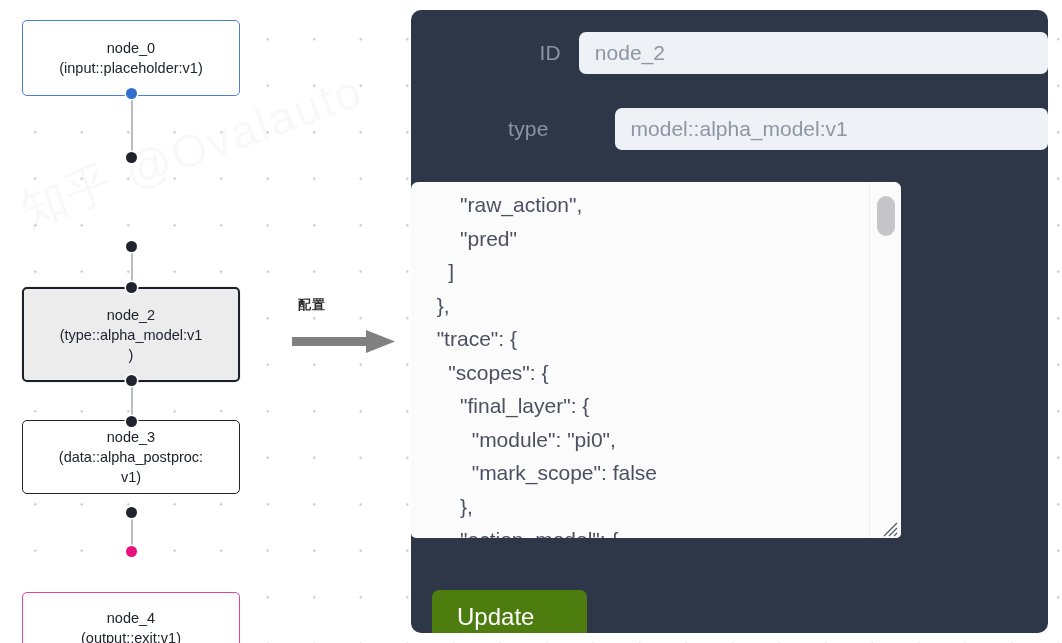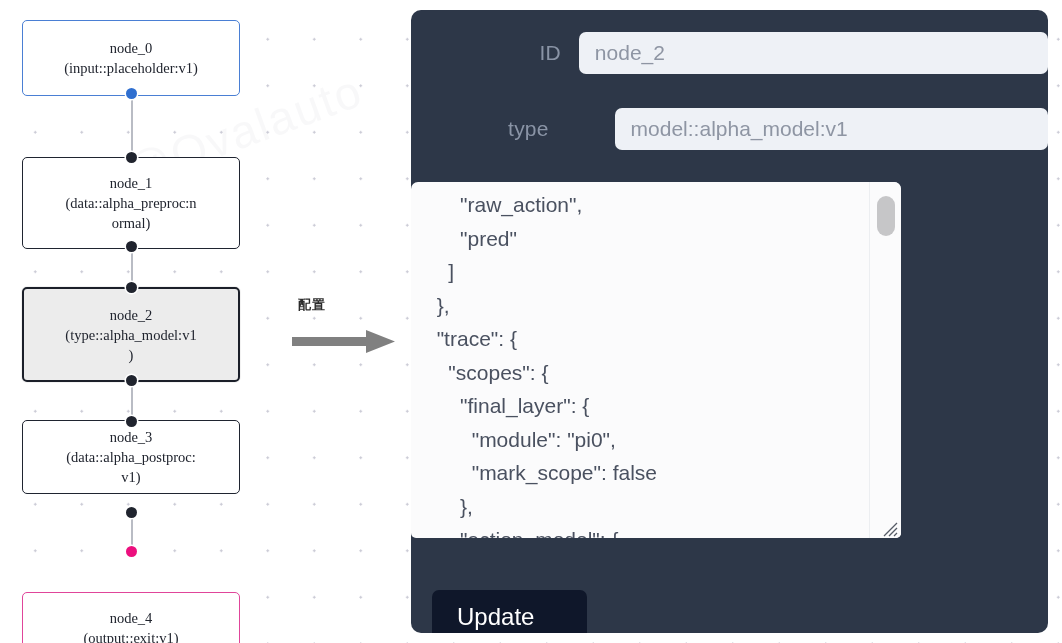--- a/index.html
+++ b/index.html
@@ -53,21 +53,20 @@
     flex-direction: column;
     align-items: center;
     justify-content: center;
     text-align: center;
     font-size: 14.5px;
     line-height: 20px;
     color: #20242e;
     padding: 2px 4px;
     left: 22px;
     width: 218px;
-    font-family: Liberation Serif, serif;
   }
   .node .nlabel { display: block; }
   .node.is-input  { border-color: #4a7fd4; }
   .node.is-output { border-color: #e0459a; margin-top: 41px; }
   .node.is-selected {
     background: #ececec;
     border-color: #1b1f29;
     border-width: 2px;
     box-shadow: 0 0 0 1px rgba(0,0,0,0.05);
   }
@@ -207,21 +206,21 @@
   #config-resize {
     position: absolute;
     right: 2px; bottom: 1px;
     width: 20px; height: 20px;
   }
 
   #update-button {
     position: absolute;
     left: 21px; bottom: -10px;
     width: 155px; height: 53px;
-    background: #0f172a;
+    background: #4d7c0f;
     color: #ffffff;
     border: none;
     border-radius: 7px;
     font-size: 24px;
     font-family: "Liberation Sans", sans-serif;
     text-align: left;
     padding-left: 25px;
     box-sizing: border-box;
     line-height: 44px;
     cursor: pointer;
@@ -239,25 +238,20 @@
   <div class="edge" id="edge0"></div>
   <div class="edge" id="edge1"></div>
   <div class="edge" id="edge2"></div>
   <div class="edge" id="edge3"></div>
 
   <div class="node is-input" id="node0">
     <span class="nlabel">node_0</span>
     <span class="nlabel">(input::placeholder:v1)</span>
   </div>
 
-  <div class="node" id="node1">
-    <span class="nlabel">node_1</span>
-    <span class="nlabel">(data::alpha_preproc:n</span>
-    <span class="nlabel">ormal)</span>
-  </div>
 
   <div class="node is-selected" id="node2">
     <span class="nlabel">node_2</span>
     <span class="nlabel">(type::alpha_model:v1</span>
     <span class="nlabel">)</span>
   </div>
 
   <div class="node" id="node3">
     <span class="nlabel">node_3</span>
     <span class="nlabel">(data::alpha_postproc:</span>

